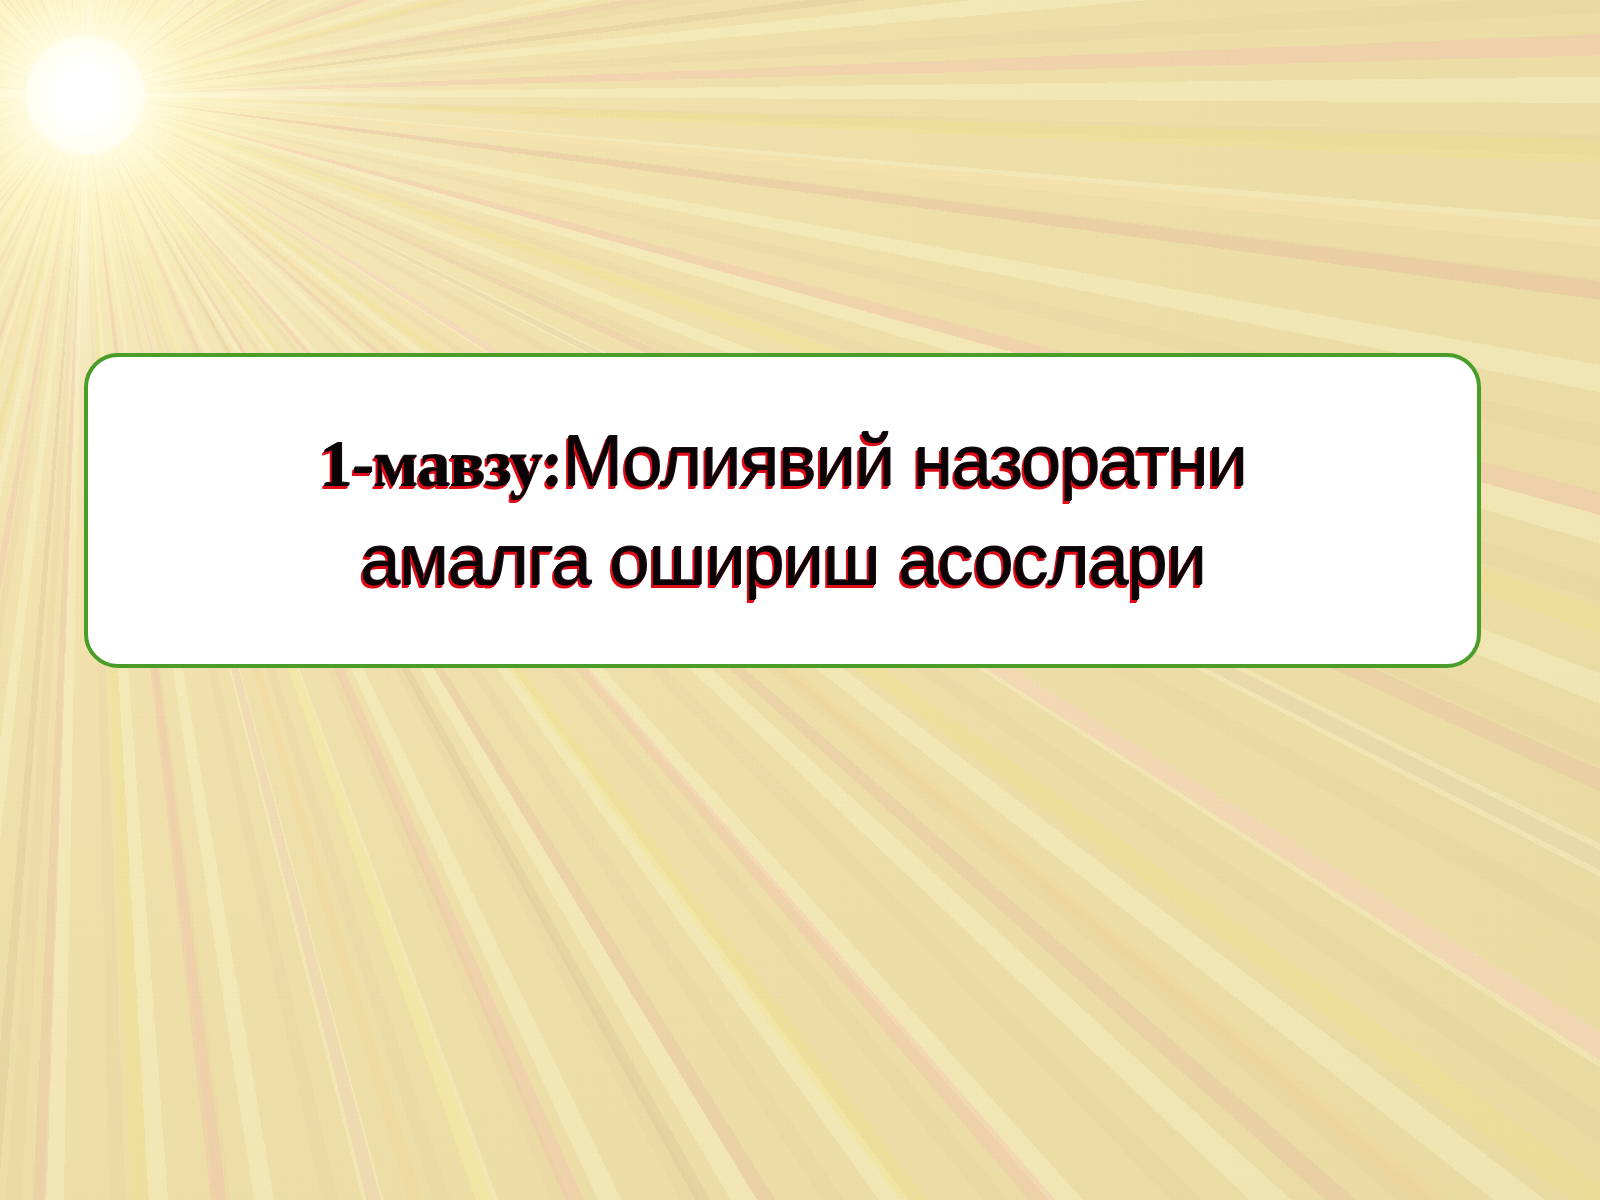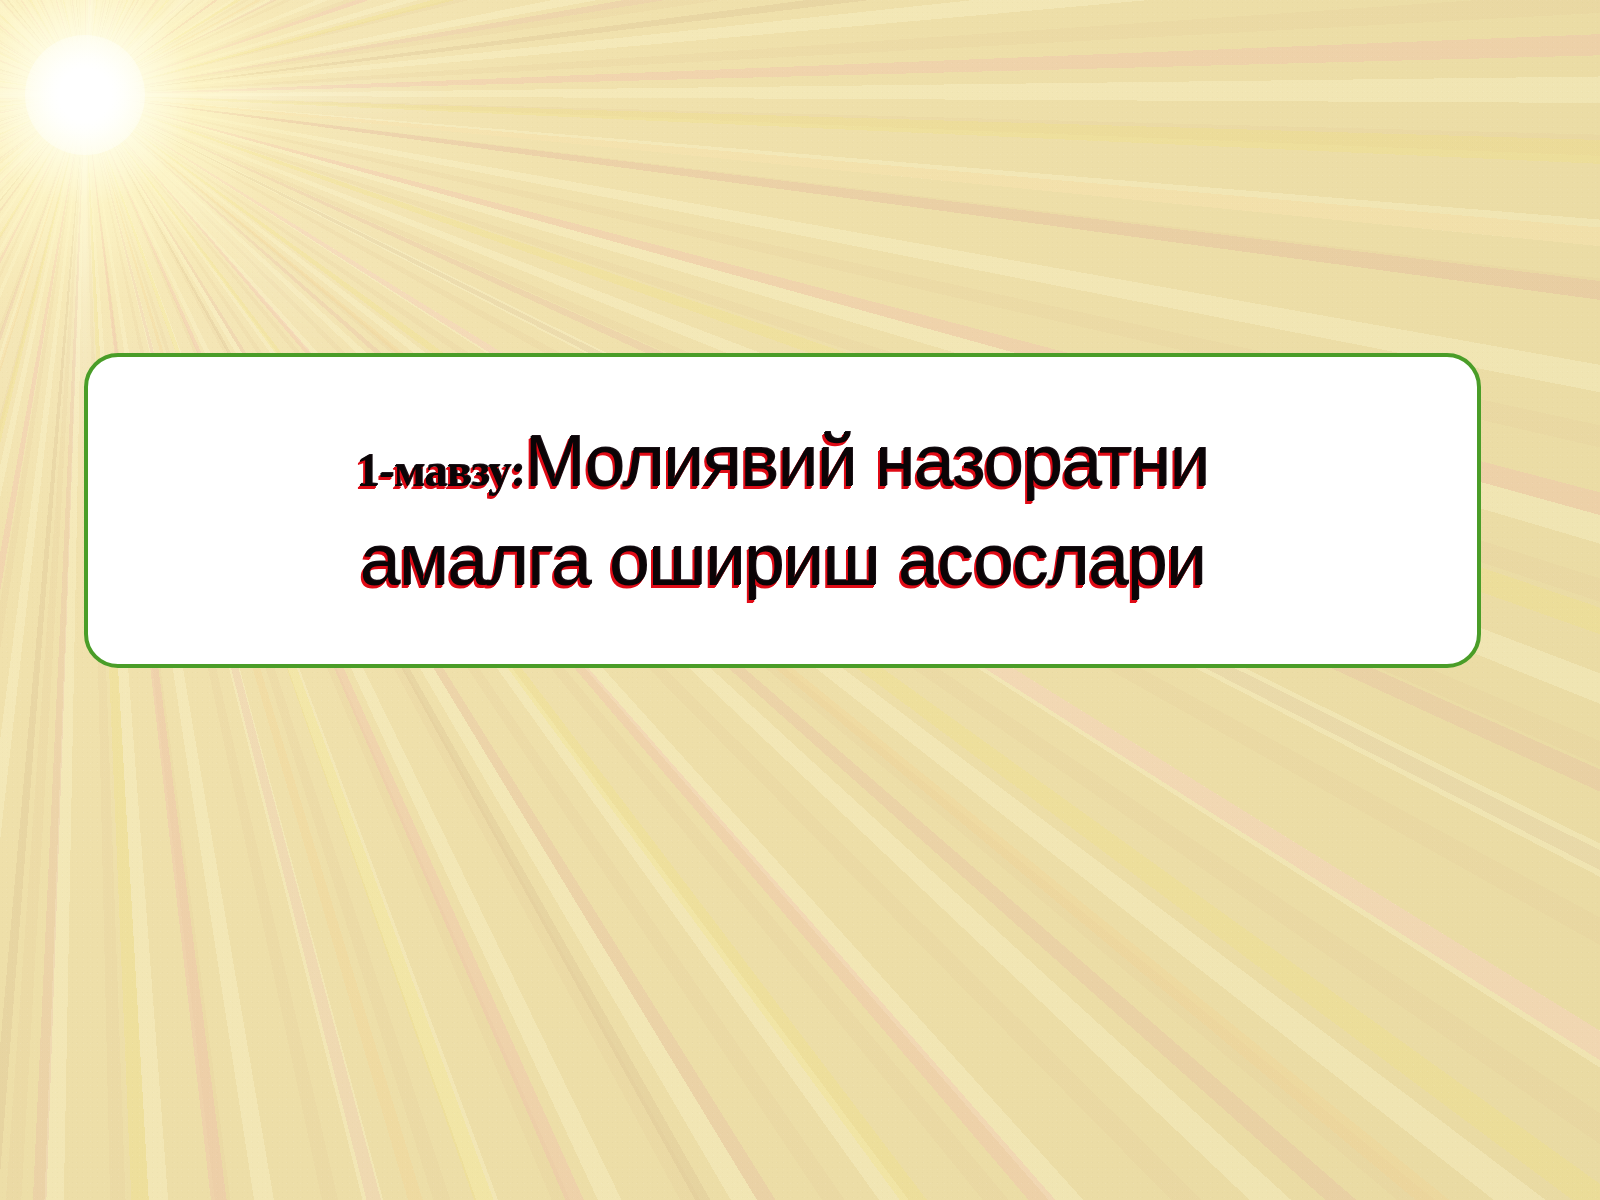--- a/index.html
+++ b/index.html
@@ -201,21 +201,21 @@
     color: #0a0406;
     text-shadow:
       -2px 3px 0 #e00b16,
       -1px 2px 0 #e00b16,
        1px -1px 0 #1a1016;
   }
 
   .t-serif {
     font-family: "Liberation Serif", "DejaVu Serif", serif;
     font-weight: 700;
-    font-size: 46px;
+    font-size: 66px;
     letter-spacing: -0.5px;
   }
 
   .t-sans {
     font-family: "Liberation Sans", "DejaVu Sans", sans-serif;
     font-weight: 400;
     font-size: 72px;
     letter-spacing: -1px;
   }
 

